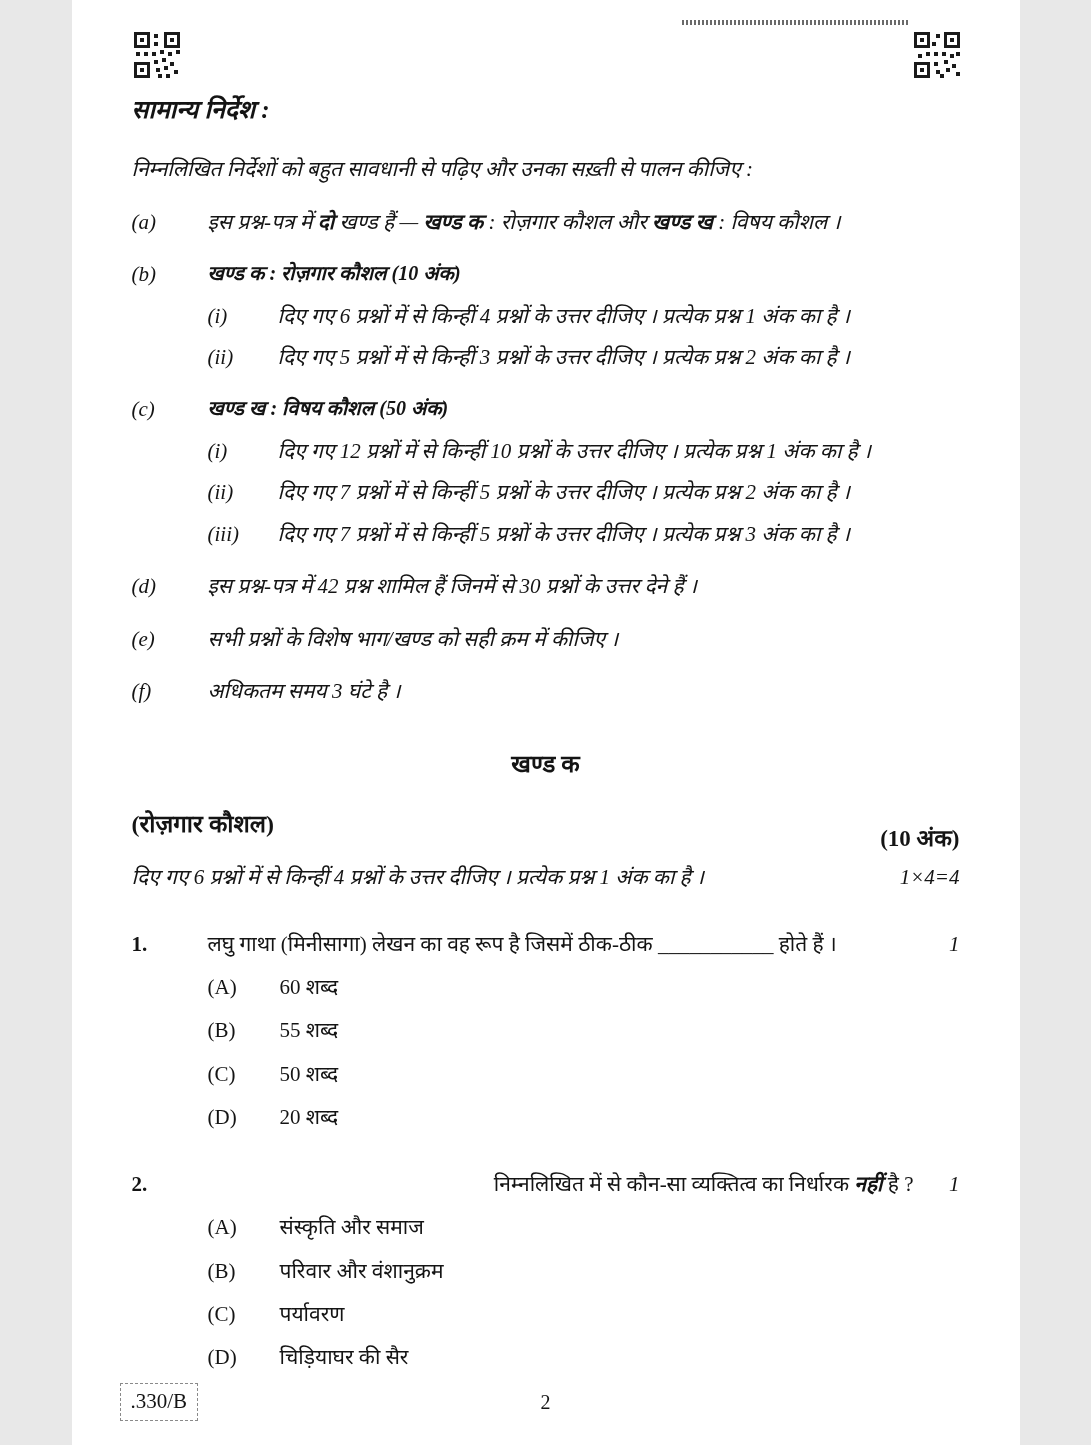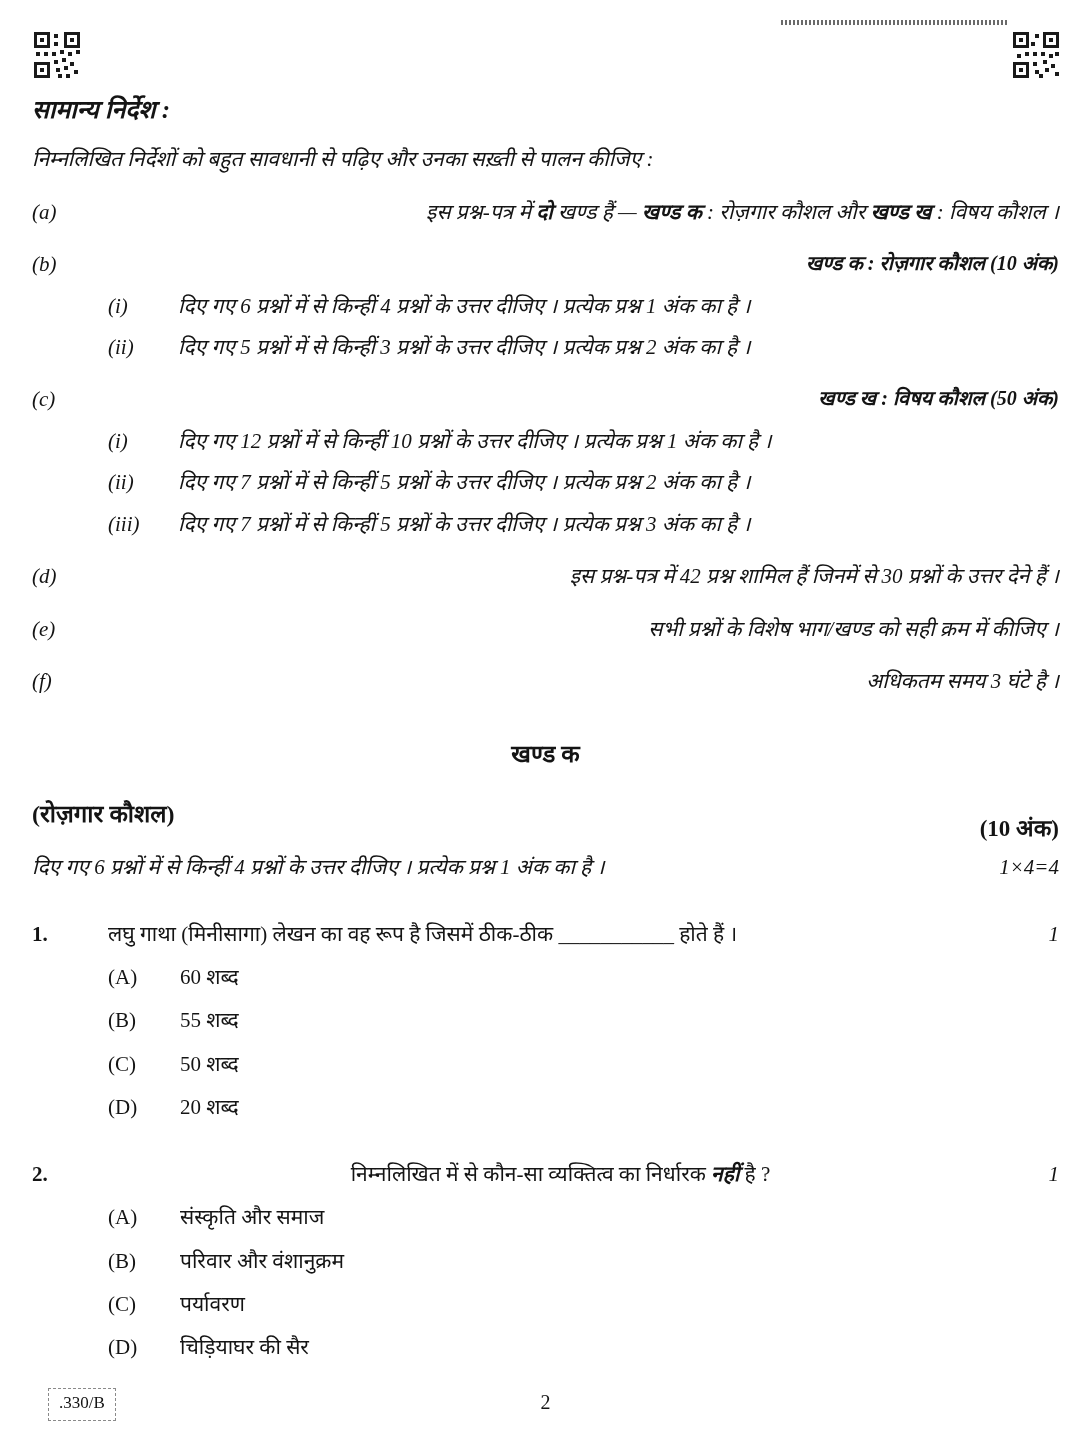--- a/index.html
+++ b/index.html
@@ -1,38 +1,38 @@
 <!DOCTYPE html>
 <html><head>
 <meta charset="utf-8">
 <style>
   * { margin:0; padding:0; box-sizing:border-box; }
   html,body { background:#e8e8e8; }
   body { font-family:"Liberation Serif","DejaVu Sans",serif; color:#141414; }
   .page {
-    position:relative; width:1091px; height:1445px; background:#ffffff;
-    margin:0 auto; overflow:hidden; padding:0 32px;
+    position:relative; width:948px; height:1445px; background:#ffffff;
+    margin:0 auto; overflow:hidden; padding:0 60px;
     font-size:21px; line-height:1.45;
   }
   
   .header { position:relative; height:86px; }
   .qr { position:absolute; top:32px; }
   .qr.left { left:2px; }
   .qr.right { right:0px; }
   .micro-strip {
     position:absolute; top:20px; right:50px; width:228px; height:5px;
     background:repeating-linear-gradient(90deg,#6a6a6a 0 2px,transparent 2px 4px);
   }
   
   .instructions { font-style:italic; }
   .gi-title { font-size:25px; font-weight:700; margin-top:6px; }
-  .gi-intro { margin-top:16px; }
+  .gi-intro { margin-top:26px; }
   .inst { display:flex; margin-top:22px; }
   .inst-label { width:76px; flex:0 0 76px; }
-  .inst-text { flex:1;text-align:right; }
+  .inst-text { flex:1; }
   .bold-h { font-weight:700; font-size:20px; }
   .sub { display:flex; margin:11px 0 0 76px; }
   .sub-label { width:70px; flex:0 0 70px; }
   .sub-text { flex:1; }
   .b { font-weight:700; }
   .bi { font-weight:700; font-style:italic; }
   
   .section-title { text-align:center; font-weight:700; font-size:24px; margin-top:40px; }
   .section-subline { position:relative; margin-top:26px; }
   .section-subtitle { text-align:left; font-weight:700; font-size:24px; }
@@ -45,21 +45,21 @@
   .q-num { width:76px; flex:0 0 76px; font-weight:700; }
   .q-body { flex:1; text-align:justify; }
   .q-marks { width:46px; flex:0 0 46px; text-align:right; font-style:italic;
              display:flex; align-items:flex-end; justify-content:flex-end; }
   .opt { display:flex; margin:13px 0 0 76px; }
   .opt-label { width:72px; flex:0 0 72px; }
   .opt-text { flex:1; }
   
   .footer-code {
     position:absolute; left:48px; bottom:24px; border:1px dashed #8a8a8a;
-    padding:2px 10px 4px; font-size:17px;
+    padding:2px 10px 4px; font-size:21px;
   }
   .page-num {
     position:absolute; left:50%; transform:translateX(-50%); bottom:28px; font-size:20px;
   }
 </style>
 </head>
 <body>
 
 <div class="page">
 
@@ -212,21 +212,21 @@
     <span class="opt-label">(C)</span>
     <span class="opt-text">50 शब्द</span>
   </div>
   <div class="opt">
     <span class="opt-label">(D)</span>
     <span class="opt-text">20 शब्द</span>
   </div>
 
   <div class="question">
     <span class="q-num">2.</span>
-    <span class="q-body" style="text-align:center;"><span>निम्नलिखित में से कौन-सा व्यक्तित्व का निर्धारक </span><span class="bi">नहीं</span><span> है ?</span></span>
+    <span class="q-body" style="text-align:right;"><span>निम्नलिखित में से कौन-सा व्यक्तित्व का निर्धारक </span><span class="bi">नहीं</span><span> है ?</span></span>
     <span class="q-marks">1</span>
   </div>
   <div class="opt">
     <span class="opt-label">(A)</span>
     <span class="opt-text">संस्कृति और समाज</span>
   </div>
   <div class="opt">
     <span class="opt-label">(B)</span>
     <span class="opt-text">परिवार और वंशानुक्रम</span>
   </div>

